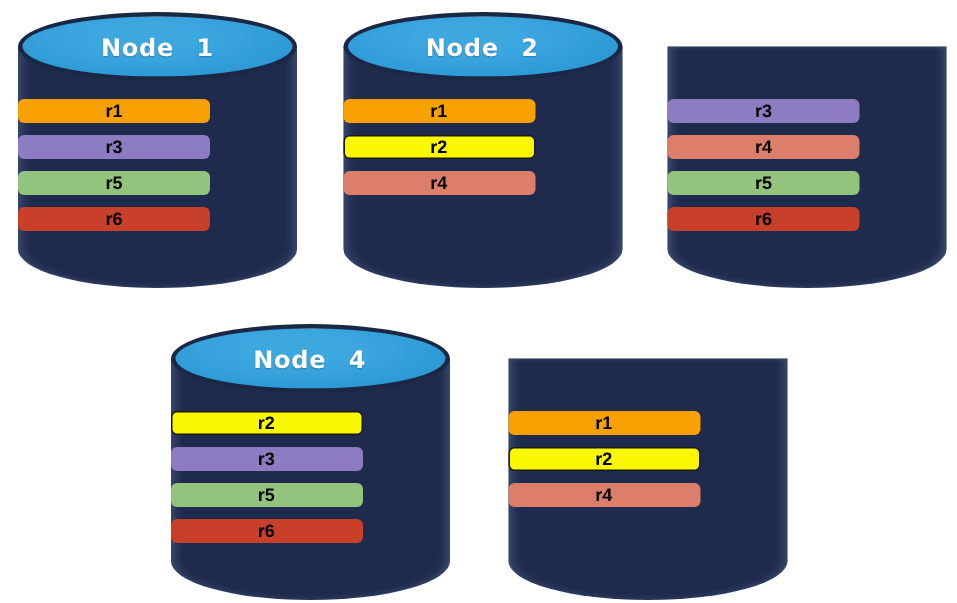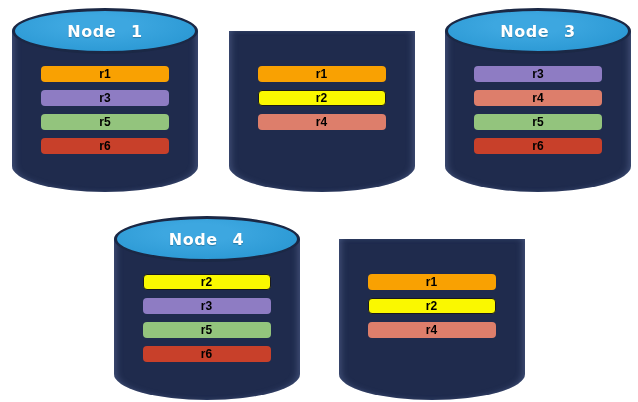--- a/index.html
+++ b/index.html
@@ -71,21 +71,20 @@
     text-shadow: 0 1px 1px rgba(0,0,0,0.25);
     white-space: nowrap;
   }
   .bars {
     position: absolute;
     top: 58px;
     left: 0;
     right: 0;
     display: flex;
     flex-direction: column;
-    align-items: center;
     gap: 8px;
     z-index: 3;
   }
   .bar {
     width: 128px;
     height: 16px;
     box-sizing: border-box;
     border-radius: 4px;
     display: flex;
     align-items: center;
@@ -118,37 +117,37 @@
           <div class="bar" style="background: rgb(147, 196, 125);">
     <span class="bar-label">r5</span>
   </div>
           <div class="bar" style="background: rgb(200, 64, 42);">
     <span class="bar-label">r6</span>
   </div>
         </div>
   </div>
       <div class="cylinder">
     <div class="cyl-body"></div>
+    <div class="cyl-top">
+      <span class="node-label">Node 2</span>
+    </div>
     <div class="bars">
           <div class="bar" style="background: rgb(249, 161, 2);">
     <span class="bar-label">r1</span>
   </div>
           <div class="bar" style="background: rgb(250, 248, 0); border: 1px solid rgb(26, 26, 26);">
     <span class="bar-label">r2</span>
   </div>
           <div class="bar" style="background: rgb(221, 126, 107);">
     <span class="bar-label">r4</span>
   </div>
         </div>
   </div>
       <div class="cylinder">
     <div class="cyl-body"></div>
-    <div class="cyl-top">
-      <span class="node-label">Node 3</span>
-    </div>
     <div class="bars">
           <div class="bar" style="background: rgb(142, 124, 195);">
     <span class="bar-label">r3</span>
   </div>
           <div class="bar" style="background: rgb(221, 126, 107);">
     <span class="bar-label">r4</span>
   </div>
           <div class="bar" style="background: rgb(147, 196, 125);">
     <span class="bar-label">r5</span>
   </div>

